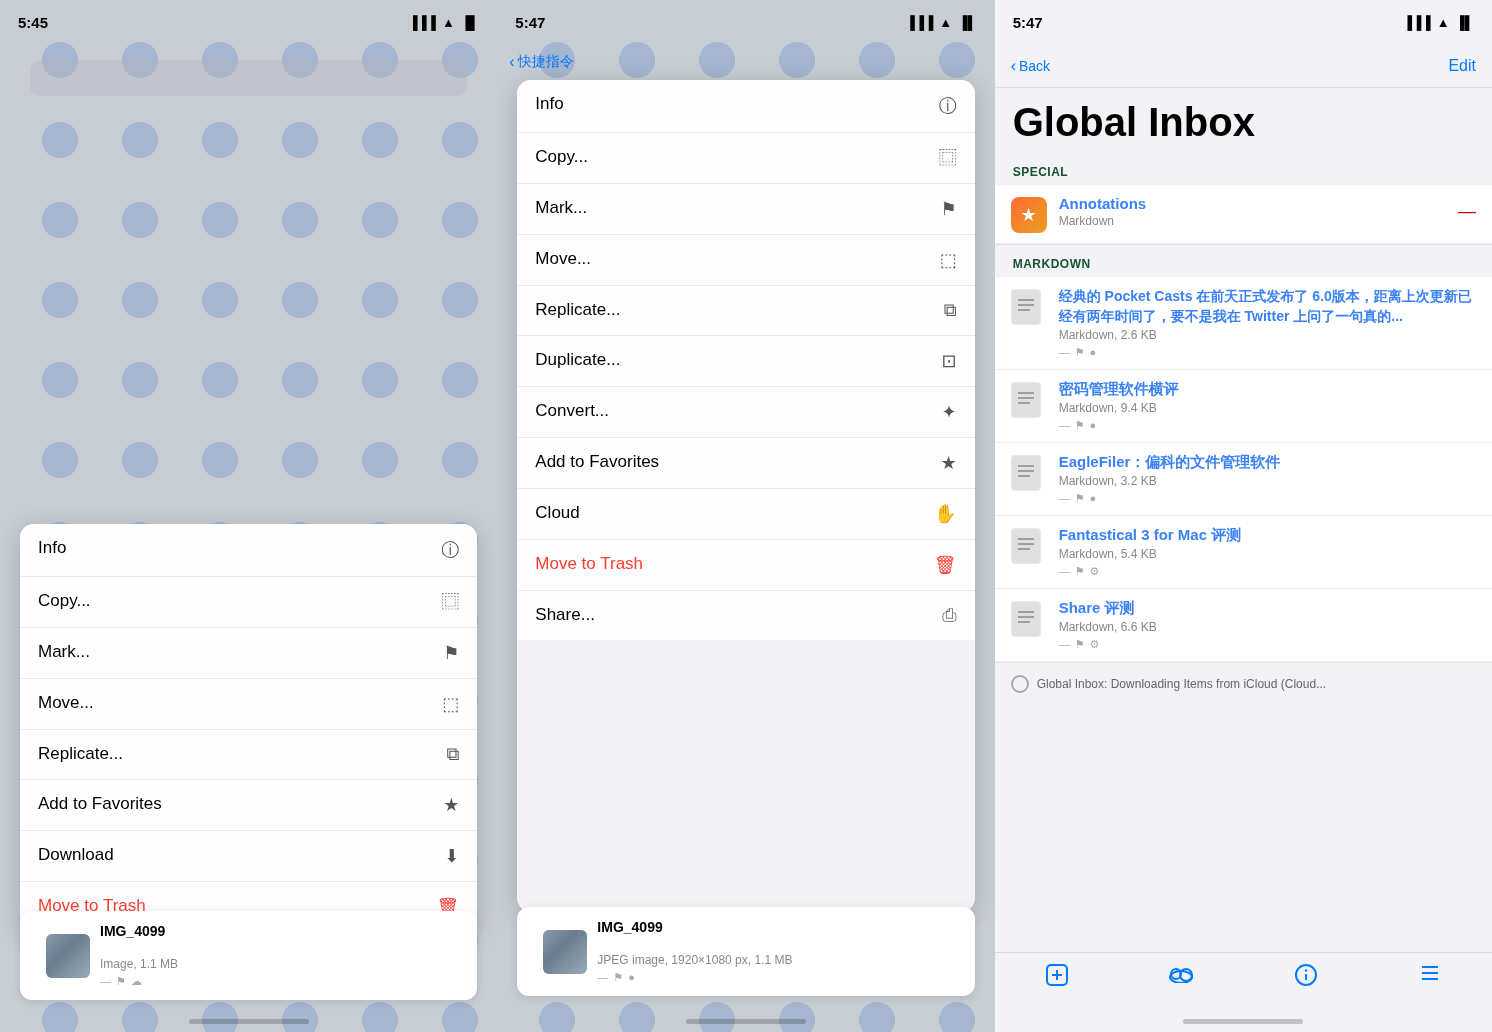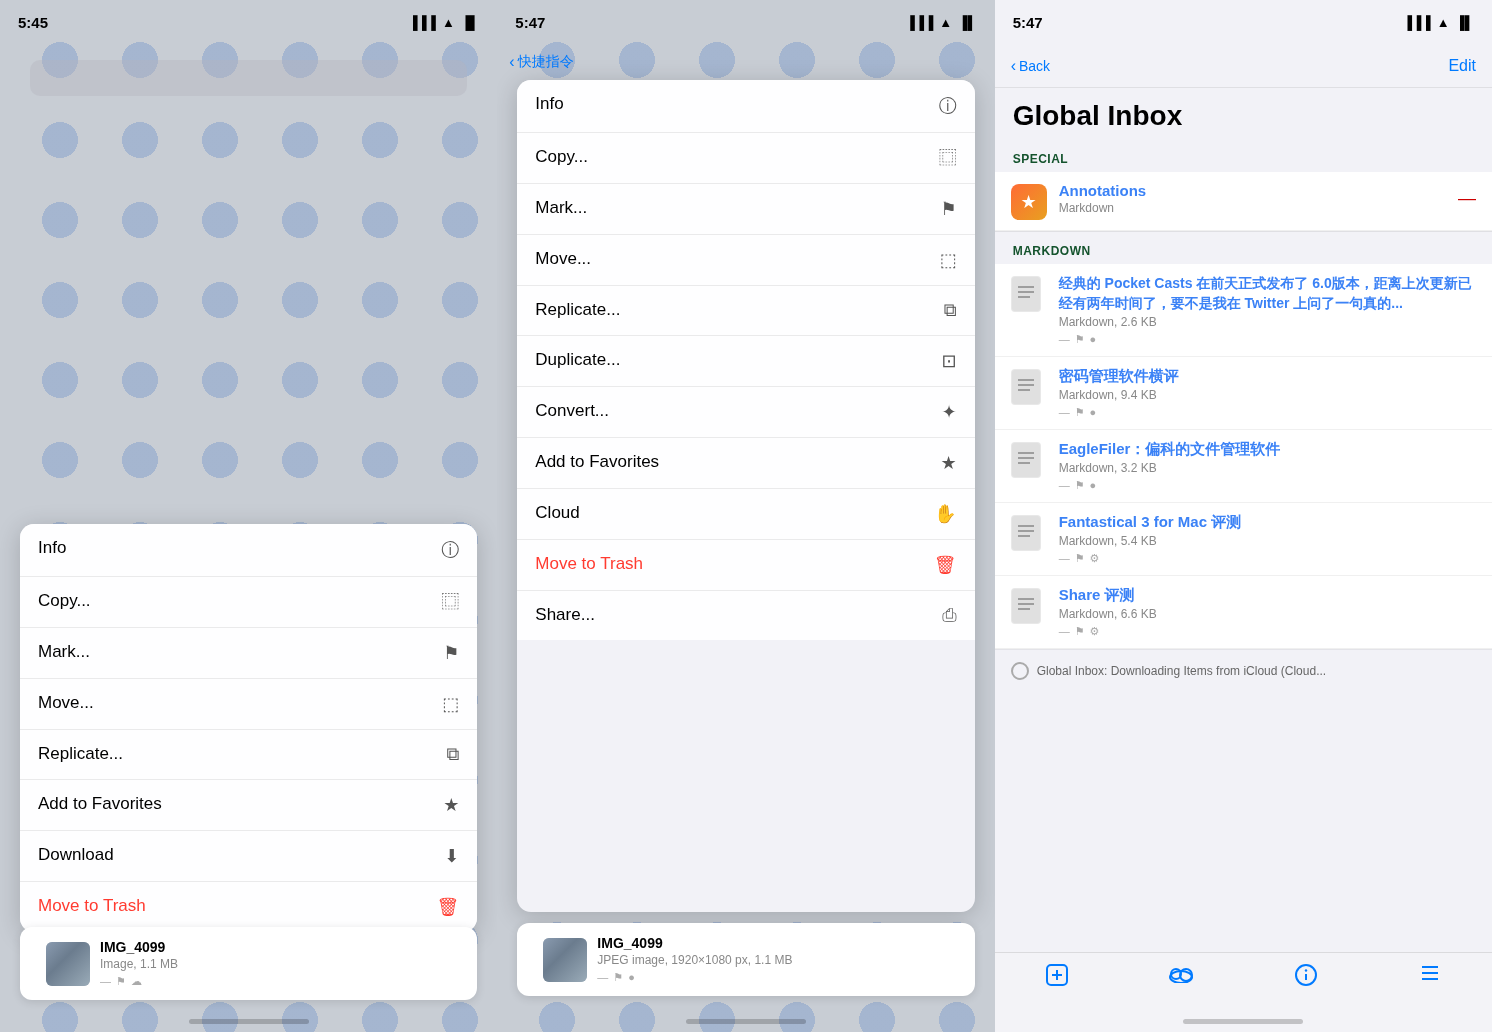--- a/index.html
+++ b/index.html
@@ -120,21 +120,21 @@
       border-radius: 6px;
       overflow: hidden;
       flex-shrink: 0;
       display: flex;
       align-items: center;
       justify-content: center;
       font-size: 10px;
       color: #fff;
     }
     .file-info .file-name { font-size: 14px; font-weight: 600; }
-    .file-info .file-meta { font-size: 12px; color: #888; margin-top: 2px; }
+    .file-info .file-meta { font-size: 12px; color: #888; margin-top: 18px; }
     .file-icons { display: flex; gap: 5px; margin-top: 4px; font-size: 11px; color: #aaa; }
 
     
     .home-indicator {
       position: absolute;
       bottom: 8px;
       left: 50%;
       transform: translateX(-50%);
       width: 120px;
       height: 5px;
@@ -164,21 +164,21 @@
       border-bottom: 1px solid rgba(0,0,0,0.08);
     }
     .panel3-content {
       position: absolute;
       top: 88px;
       left: 0; right: 0; bottom: 80px;
       overflow-y: auto;
       background: #f2f2f7;
     }
     .page-title {
-      font-size: 28px;
+      font-size: 40px;
       font-weight: 700;
       padding: 12px 18px 8px;
       color: #000;
     }
     .section-header {
       font-size: 12px;
       font-weight: 600;
       color: #14532d;
       letter-spacing: 0.5px;
       padding: 12px 18px 6px;

